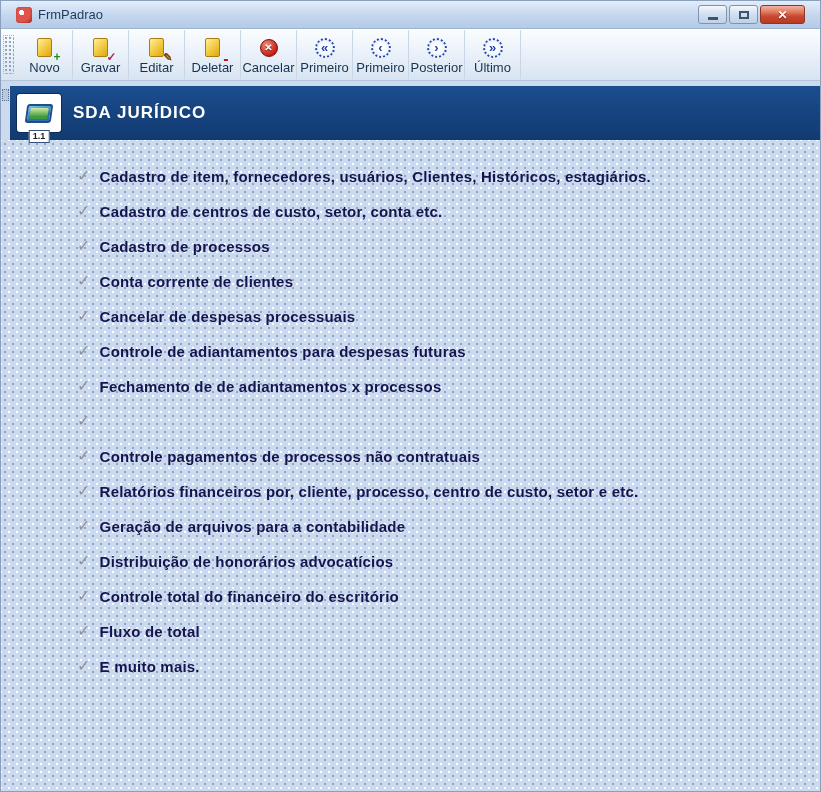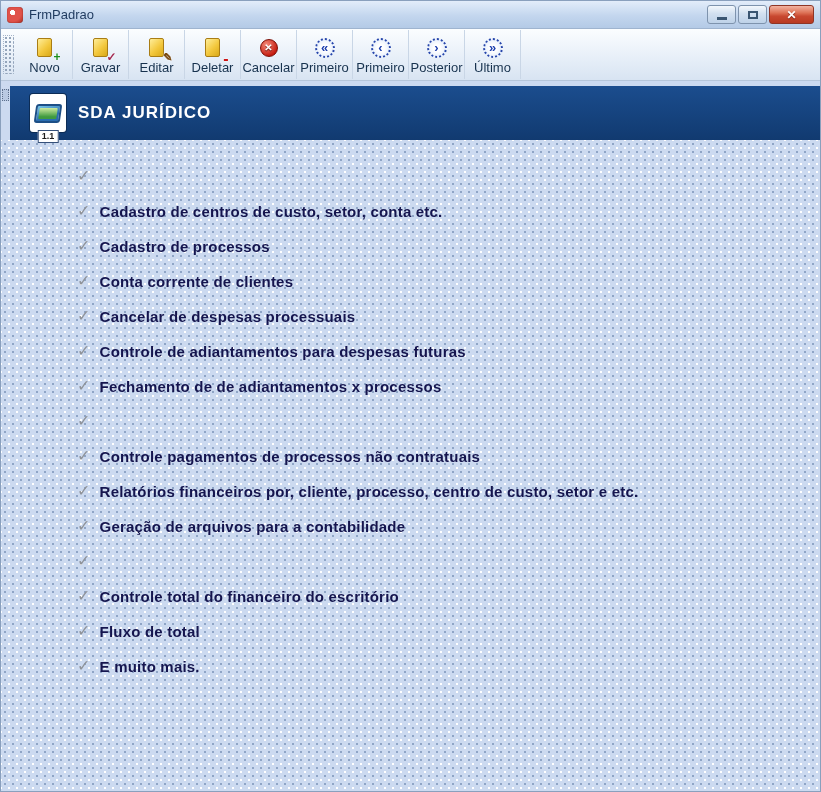--- a/index.html
+++ b/index.html
@@ -7,21 +7,21 @@
   .window {
     width:821px; height:792px; position:relative; overflow:hidden;
     border:1px solid #8aa0bd; display:flex; flex-direction:column; background:#ccdaf0;
   }
 
   
   .titlebar {
     flex:0 0 28px; height:28px;
     background:linear-gradient(#e3edfa, #c3d6ee 55%, #b4cae6);
     border-bottom:1px solid #9fb4cf;
-    display:flex; align-items:center; gap:6px; padding:0 6px;
+    display:flex; align-items:center; gap:6px; padding:0 15px;
   }
   .app-icon {
     width:16px; height:16px; border-radius:4px;
     background:radial-gradient(circle at 35% 35%, #ffffff 0 18%, #e0524a 19% 58%, #a32b22 100%);
     box-shadow:inset 0 0 1px #6b140d; flex:0 0 auto;
   }
   .title-text { font-size:13px; color:#1f3a5f; }
   .win-controls { margin-left:auto; display:flex; gap:2px; }
   .win-btn {
     width:29px; height:19px; border:1px solid #7e93ad; border-radius:3px;
@@ -99,21 +99,21 @@
   .band-row { flex:0 0 59px; padding-top:5px; display:flex; }
   .band-gutter {
     width:9px; display:flex; flex-direction:column; align-items:center; padding-top:3px;
   }
   .gutter-dot { width:7px; height:12px; border:1px dotted #5c6f8c; background:#b9c9e2; }
   .band {
     flex:1; background:linear-gradient(#1b4d8e, #113a70);
     display:flex; align-items:center; color:#fff; position:relative;
   }
   .header-icon-box {
-    width:36px; height:38px; margin-left:20px; background:#fff; border-radius:3px;
+    width:44px; height:38px; margin-left:7px; background:#fff; border-radius:3px;
     display:flex; align-items:center; justify-content:center; position:relative;
     box-shadow:0 0 0 1px #0c2c55;
   }
   .monitor {
     width:26px; height:19px; border:2px solid #1d4f86; border-radius:3px;
     background:linear-gradient(160deg, #79c7e8, #2a6db0 65%);
     position:relative; transform:skewX(-8deg);
   }
   .monitor::after {
     content:""; position:absolute; inset:2px;
@@ -260,20 +260,21 @@
         <span class="version-badge">1.1</span>
       </div>
       <span class="band-title">SDA JURÍDICO</span>
     </div>
   </div>
 
   <div class="content">
     <ul class="feature-list">
       <li class="feature-item">
           <span class="check">✓</span>
+          <span>Cadastro de item, fornecedores, usuários, Clientes, Históricos, estagiários.</span>
         </li>
       <li class="feature-item">
           <span class="check">✓</span>
           <span>Cadastro de centros de custo, setor, conta etc.</span>
         </li>
       <li class="feature-item">
           <span class="check">✓</span>
           <span>Cadastro de processos</span>
         </li>
       <li class="feature-item">
@@ -302,20 +303,21 @@
       <li class="feature-item">
           <span class="check">✓</span>
           <span>Relatórios financeiros por, cliente, processo, centro de custo, setor e etc.</span>
         </li>
       <li class="feature-item">
           <span class="check">✓</span>
           <span>Geração de arquivos para a contabilidade</span>
         </li>
       <li class="feature-item">
           <span class="check">✓</span>
+          <span>Distribuição de honorários advocatícios</span>
         </li>
       <li class="feature-item">
           <span class="check">✓</span>
           <span>Controle total do financeiro do escritório</span>
         </li>
       <li class="feature-item">
           <span class="check">✓</span>
           <span>Fluxo de total</span>
         </li>
       <li class="feature-item">

